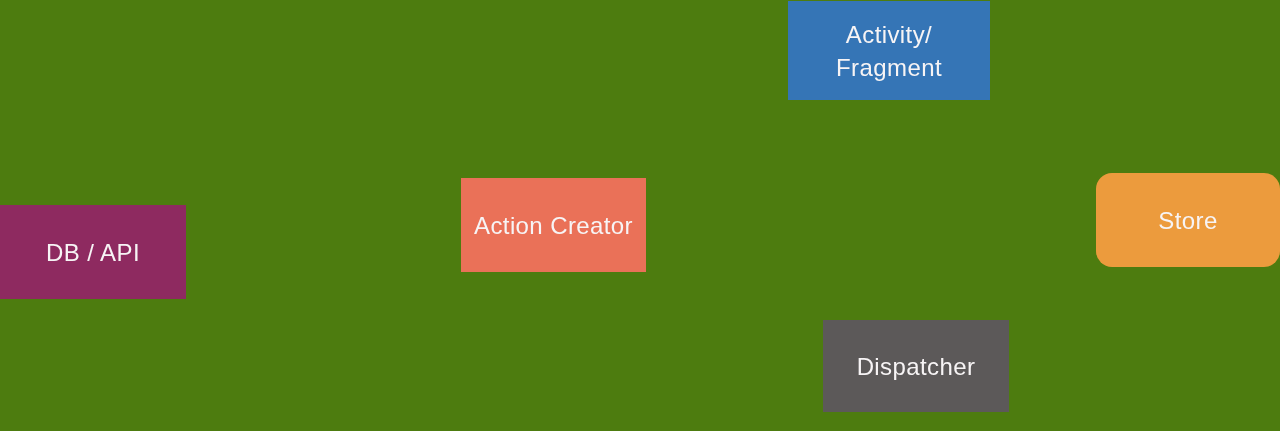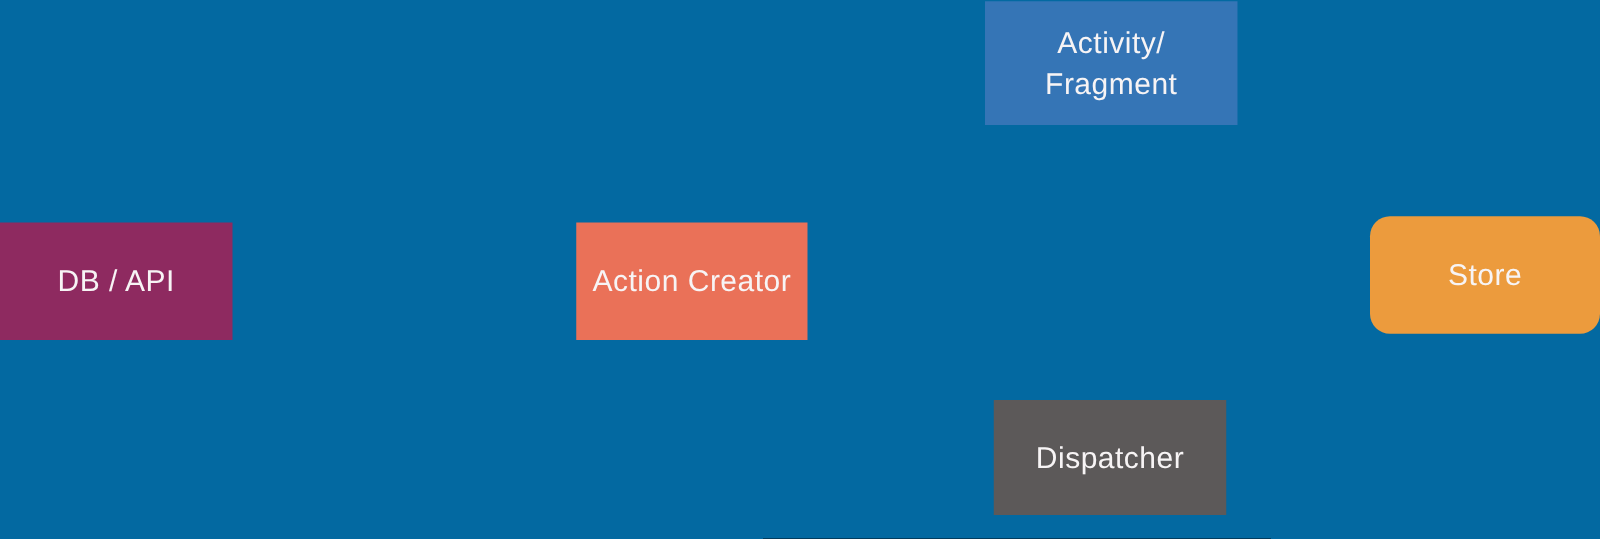--- a/index.html
+++ b/index.html
@@ -33,36 +33,36 @@
   
   .node-activity-fragment { left: 788px; top: 1px;   width: 202px; height: 99px; }
   .node-db-api            { left: 0px;   top: 178px; width: 186px; height: 94px; }
   .node-action-creator    { left: 461px; top: 178px; width: 185px; height: 94px; }
   .node-store             { left: 1096px;top: 173px; width: 184px; height: 94px; }
   .node-dispatcher        { left: 795px; top: 320px; width: 186px; height: 92px; }
 </style>
 </head>
 <body>
 
-<div class="canvas" style="background-color: #0369a1;">
+<div class="canvas" style="background-color: #4d7c0f;">
 
   <div class="node node-activity-fragment" style="background-color: rgb(53, 117, 182);">
     <span class="label">Activity/
 Fragment</span>
   </div>
 
-  <div class="node node-db-api" style="background-color: rgb(142, 42, 96);">
+  <div class="node node-db-api" style="background-color: rgb(142, 42, 96); margin-top: 27px;">
     <span class="label">DB / API</span>
   </div>
 
   <div class="node node-action-creator" style="background-color: rgb(234, 113, 88); text-align: center;">
     <span class="label">Action Creator</span>
   </div>
 
   <div class="node node-store" style="background-color: rgb(236, 155, 61); border-radius: 16px;">
     <span class="label">Store</span>
   </div>
 
-  <div class="node node-dispatcher" style="background-color: rgb(92, 89, 89);">
+  <div class="node node-dispatcher" style="background-color: rgb(92, 89, 89); margin-left: 28px;">
     <span class="label">Dispatcher</span>
   </div>
 
 </div>
 
 </body></html>

